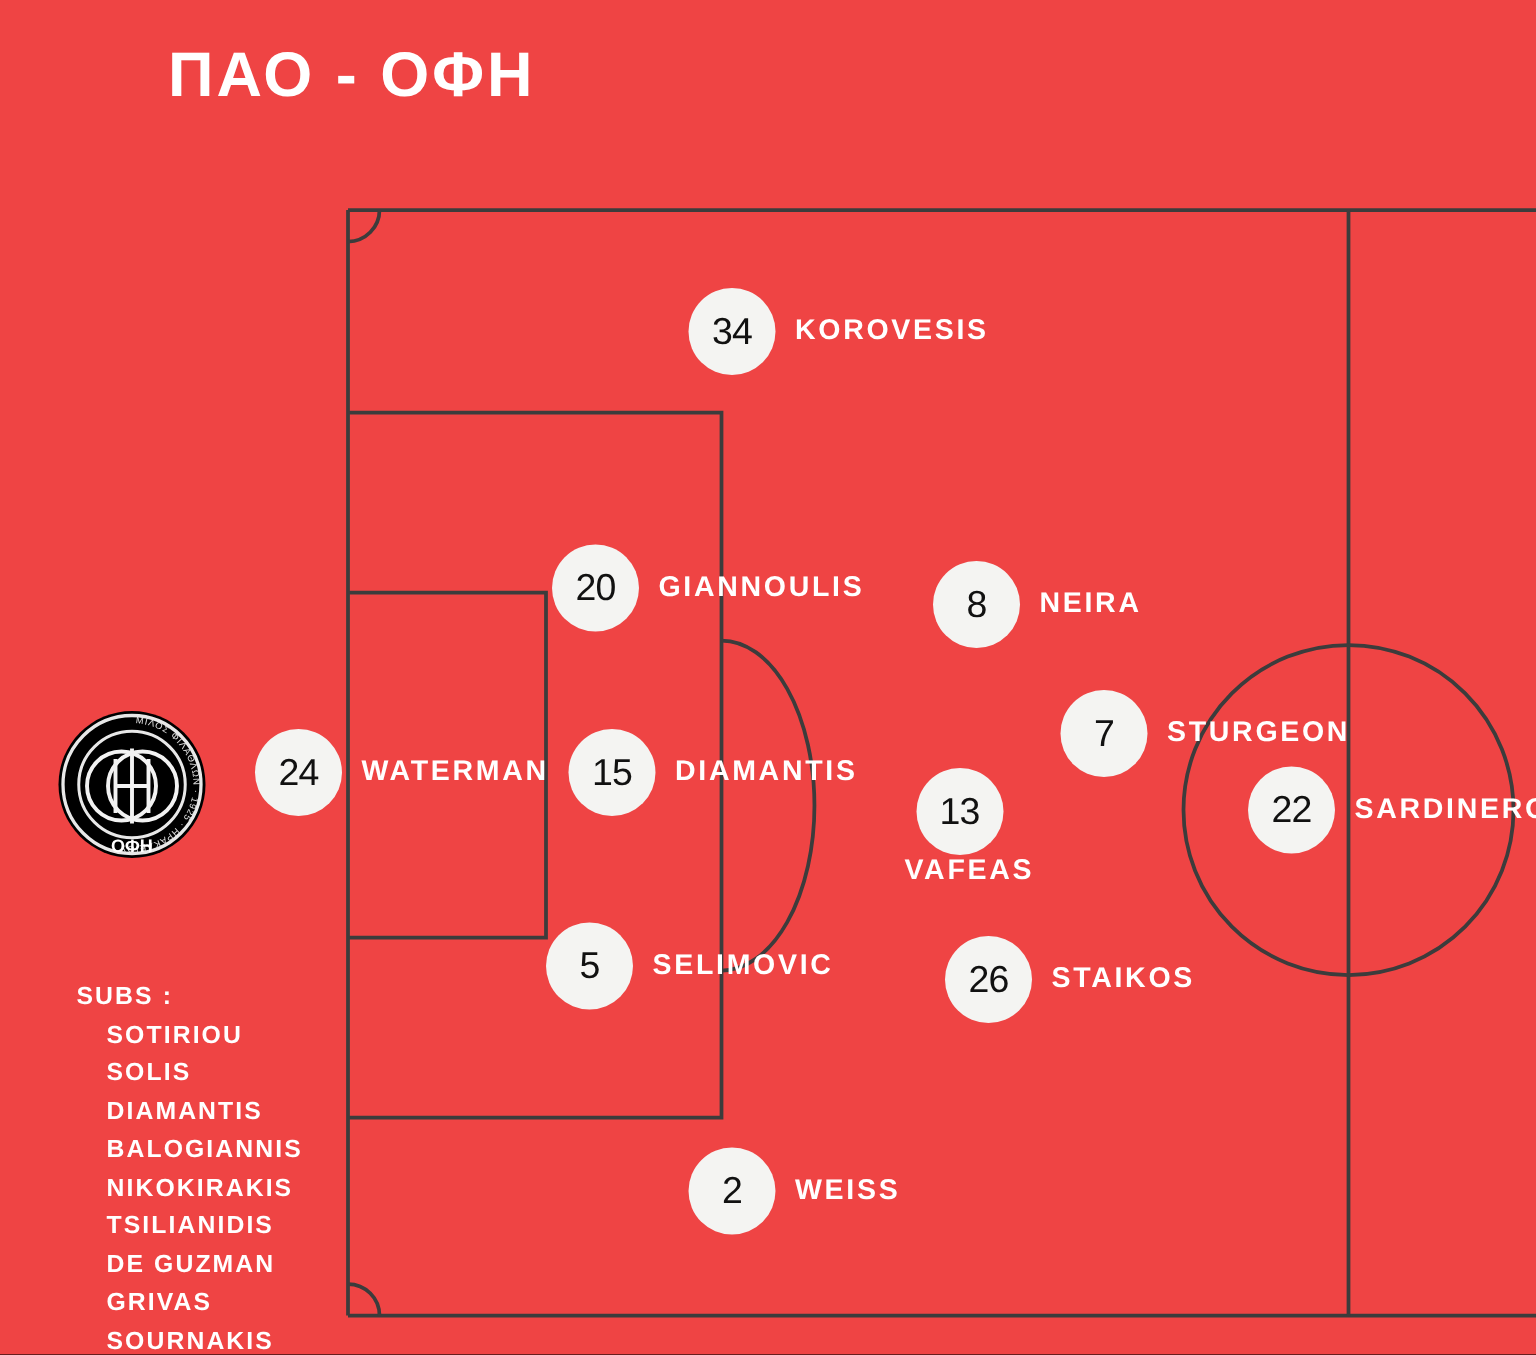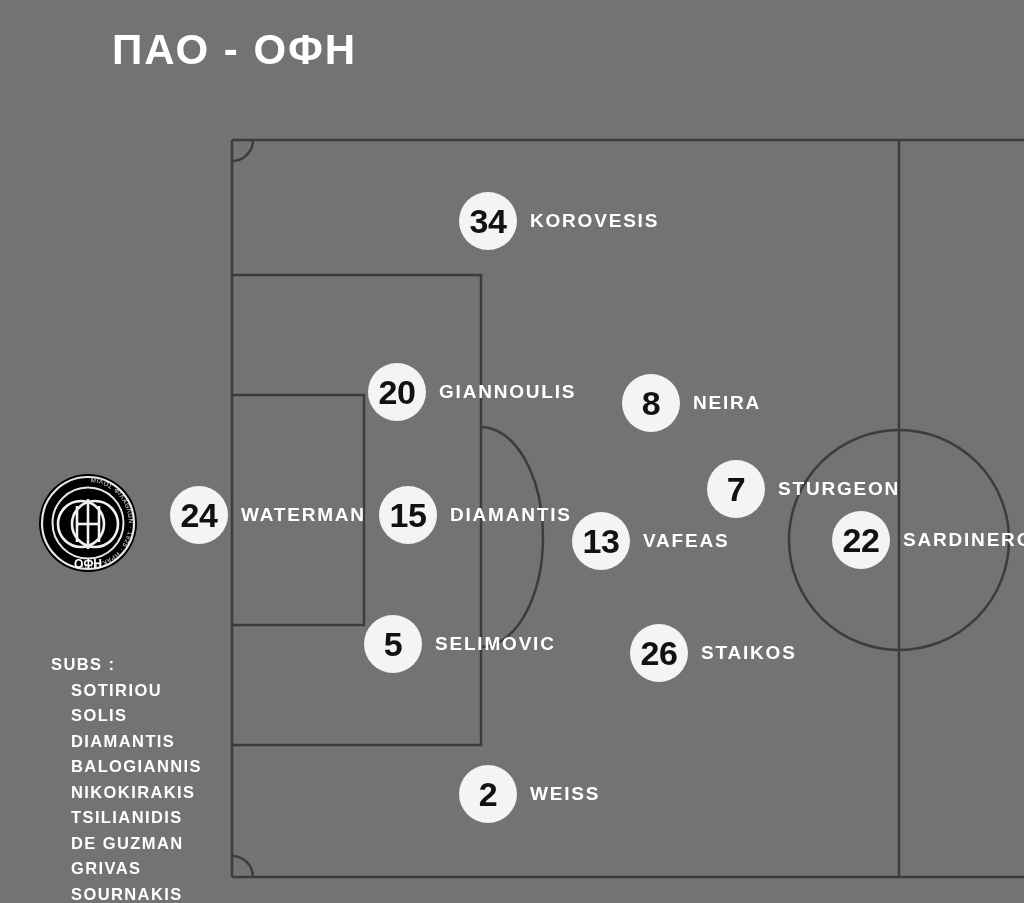--- a/index.html
+++ b/index.html
@@ -5,21 +5,21 @@
 <style>
   html, body {
     margin: 0;
     padding: 0;
     background: #000000;
   }
   #app {
     position: relative;
     width: 1024px;
     height: 903px;
-    background: #737373;
+    background: #ef4444;
     overflow: hidden;
     font-family: "Liberation Sans", sans-serif;
     -webkit-font-smoothing: antialiased;
   }
 
   
   .title-left {
     position: absolute;
     left: 112px;
     top: 26px;
@@ -83,22 +83,22 @@
   }
   .player-badge {
     width: 58px;
     height: 58px;
     border-radius: 50%;
     background: #f4f4f2;
     color: #111111;
     display: flex;
     align-items: center;
     justify-content: center;
-    font-size: 34px;
-    font-weight: bold;
+    font-size: 25px;
+    font-weight: normal;
     letter-spacing: -0.5px;
     flex: 0 0 auto;
   }
   .player-name {
     margin-left: 13px;
     color: #ffffff;
     font-size: 19px;
     font-weight: bold;
     letter-spacing: 1.8px;
   }
@@ -177,21 +177,21 @@
         <div class="player-name">WATERMAN</div>
       </div>
       <div class="player" style="left: 363px; top: 486px; margin-left: 16px;">
         <div class="player-badge">15</div>
         <div class="player-name">DIAMANTIS</div>
       </div>
       <div class="player" style="left: 707px; top: 460px;">
         <div class="player-badge">7</div>
         <div class="player-name">STURGEON</div>
       </div>
-      <div class="player" style="left: 572px; top: 512px;">
+      <div class="player" style="left: 590px; top: 512px; flex-direction: column;">
         <div class="player-badge">13</div>
         <div class="player-name">VAFEAS</div>
       </div>
       <div class="player" style="left: 832px; top: 511px;">
         <div class="player-badge">22</div>
         <div class="player-name">SARDINERO</div>
       </div>
       <div class="player" style="left: 364px; top: 615px;">
         <div class="player-badge">5</div>
         <div class="player-name">SELIMOVIC</div>

